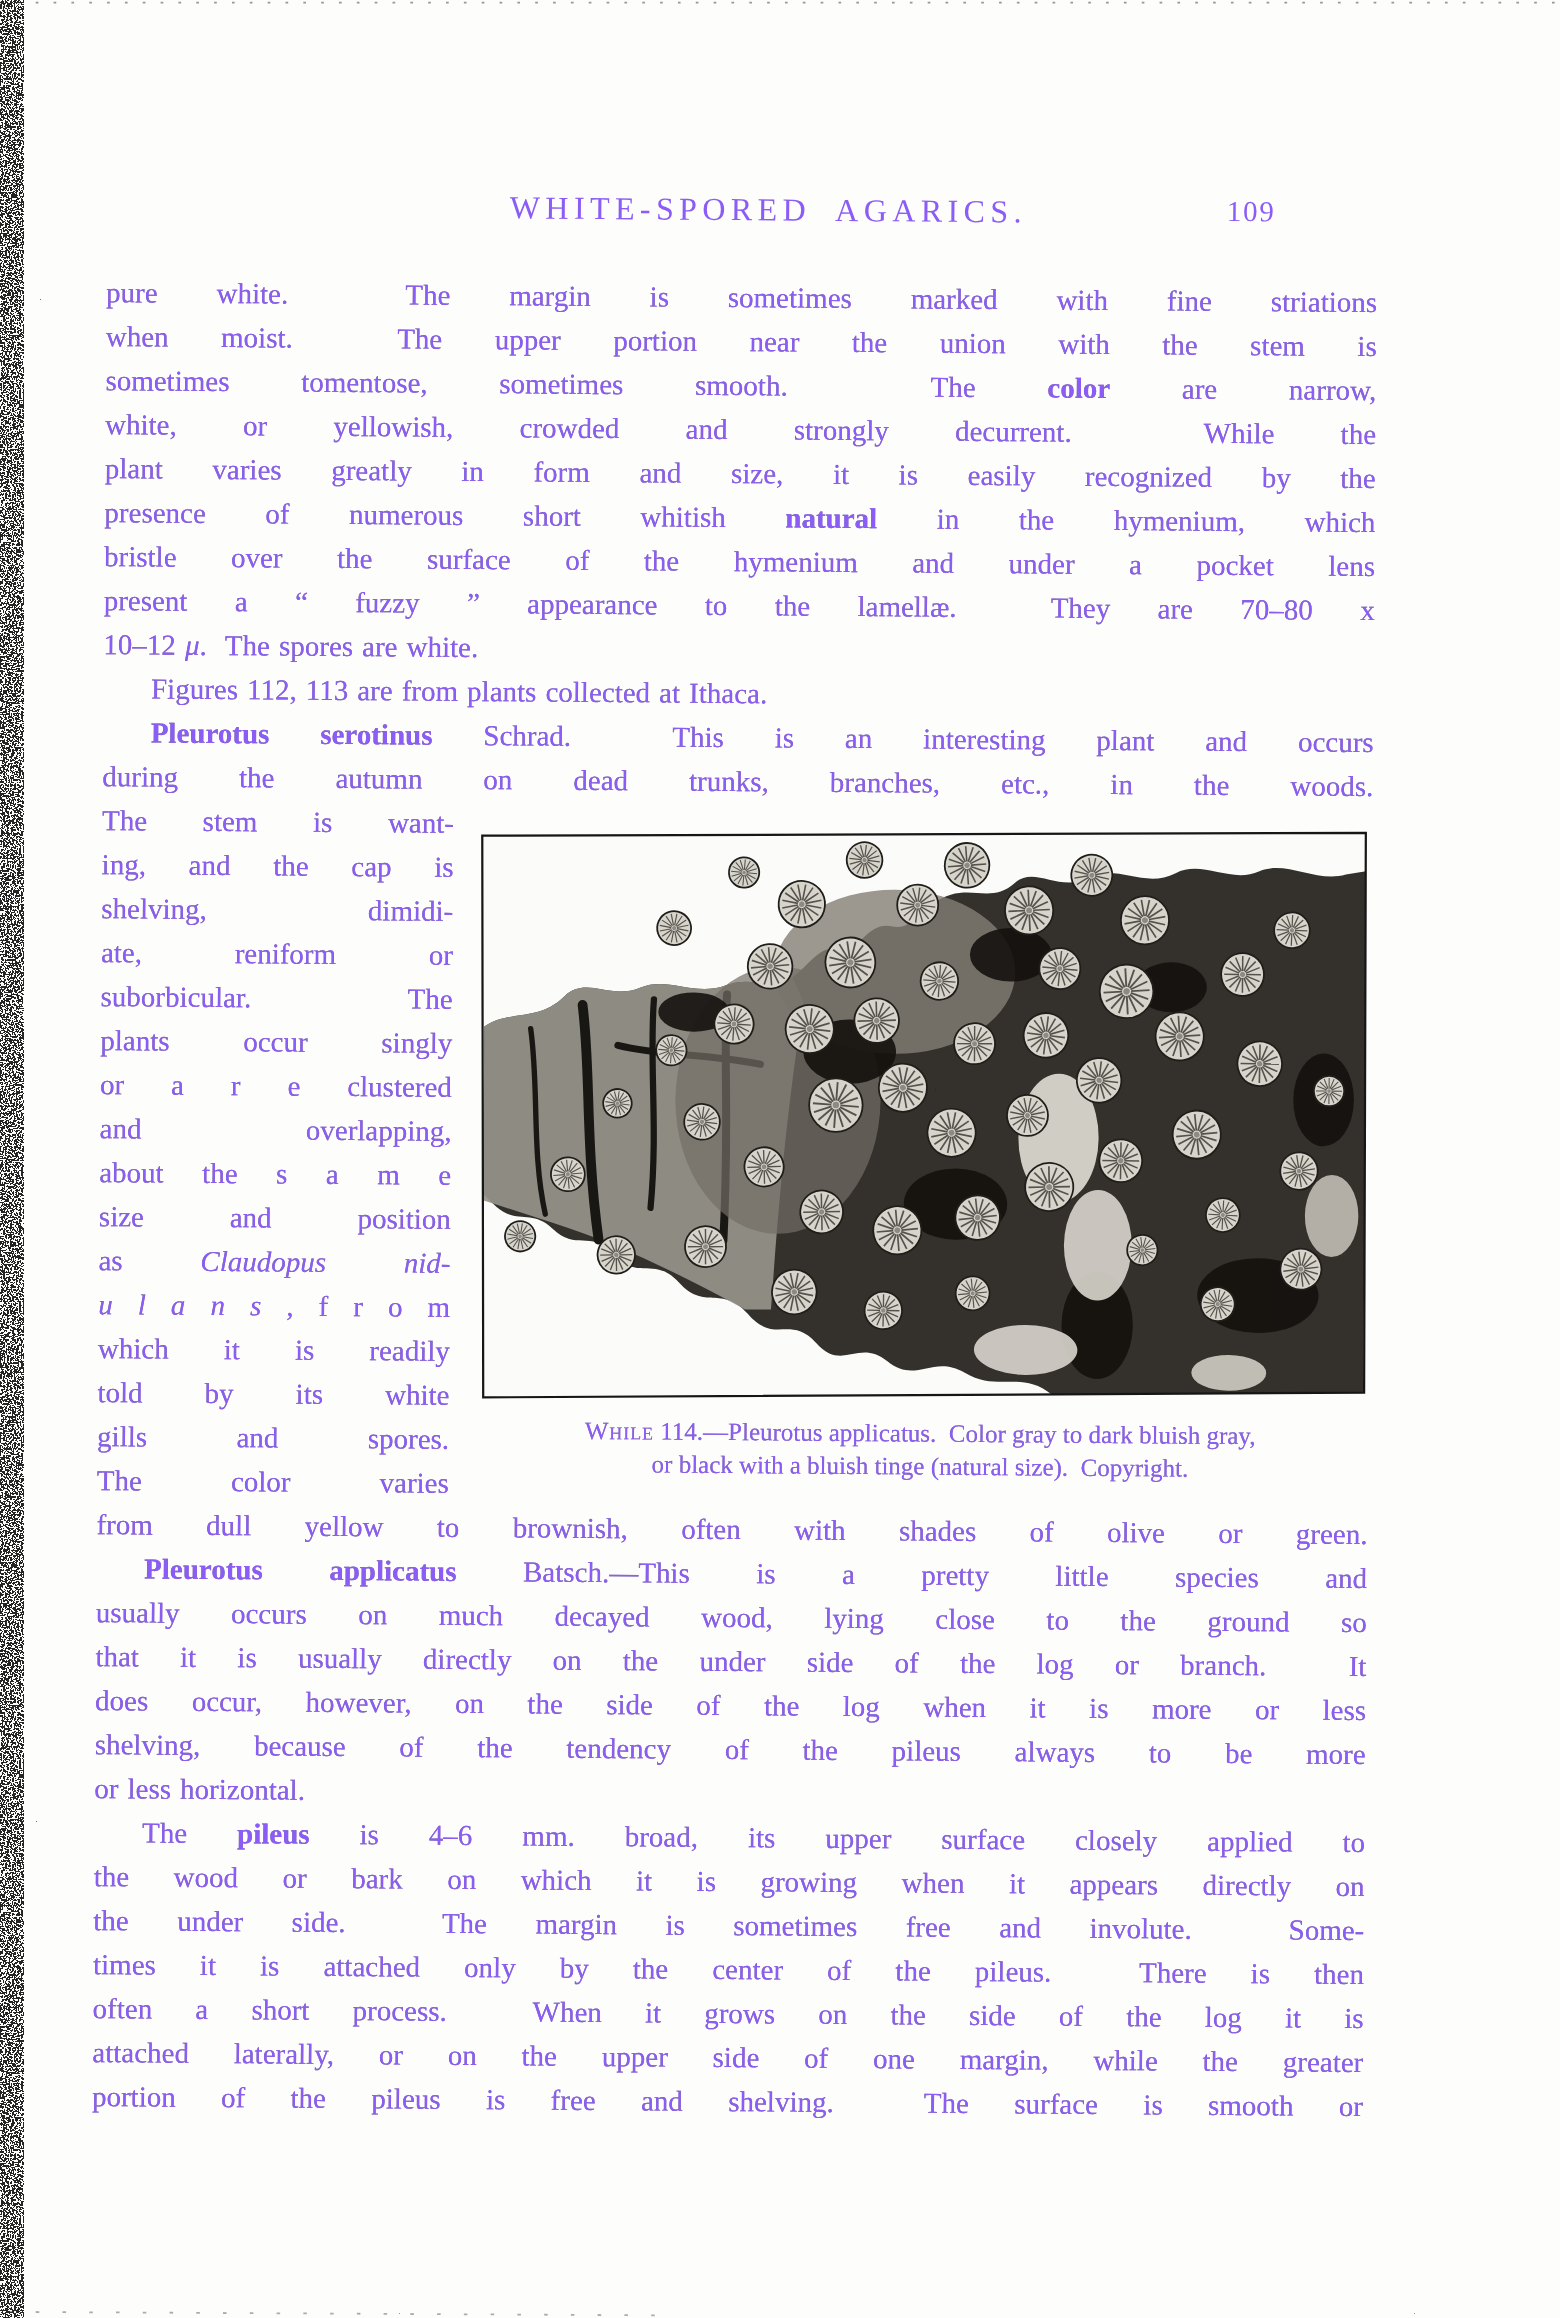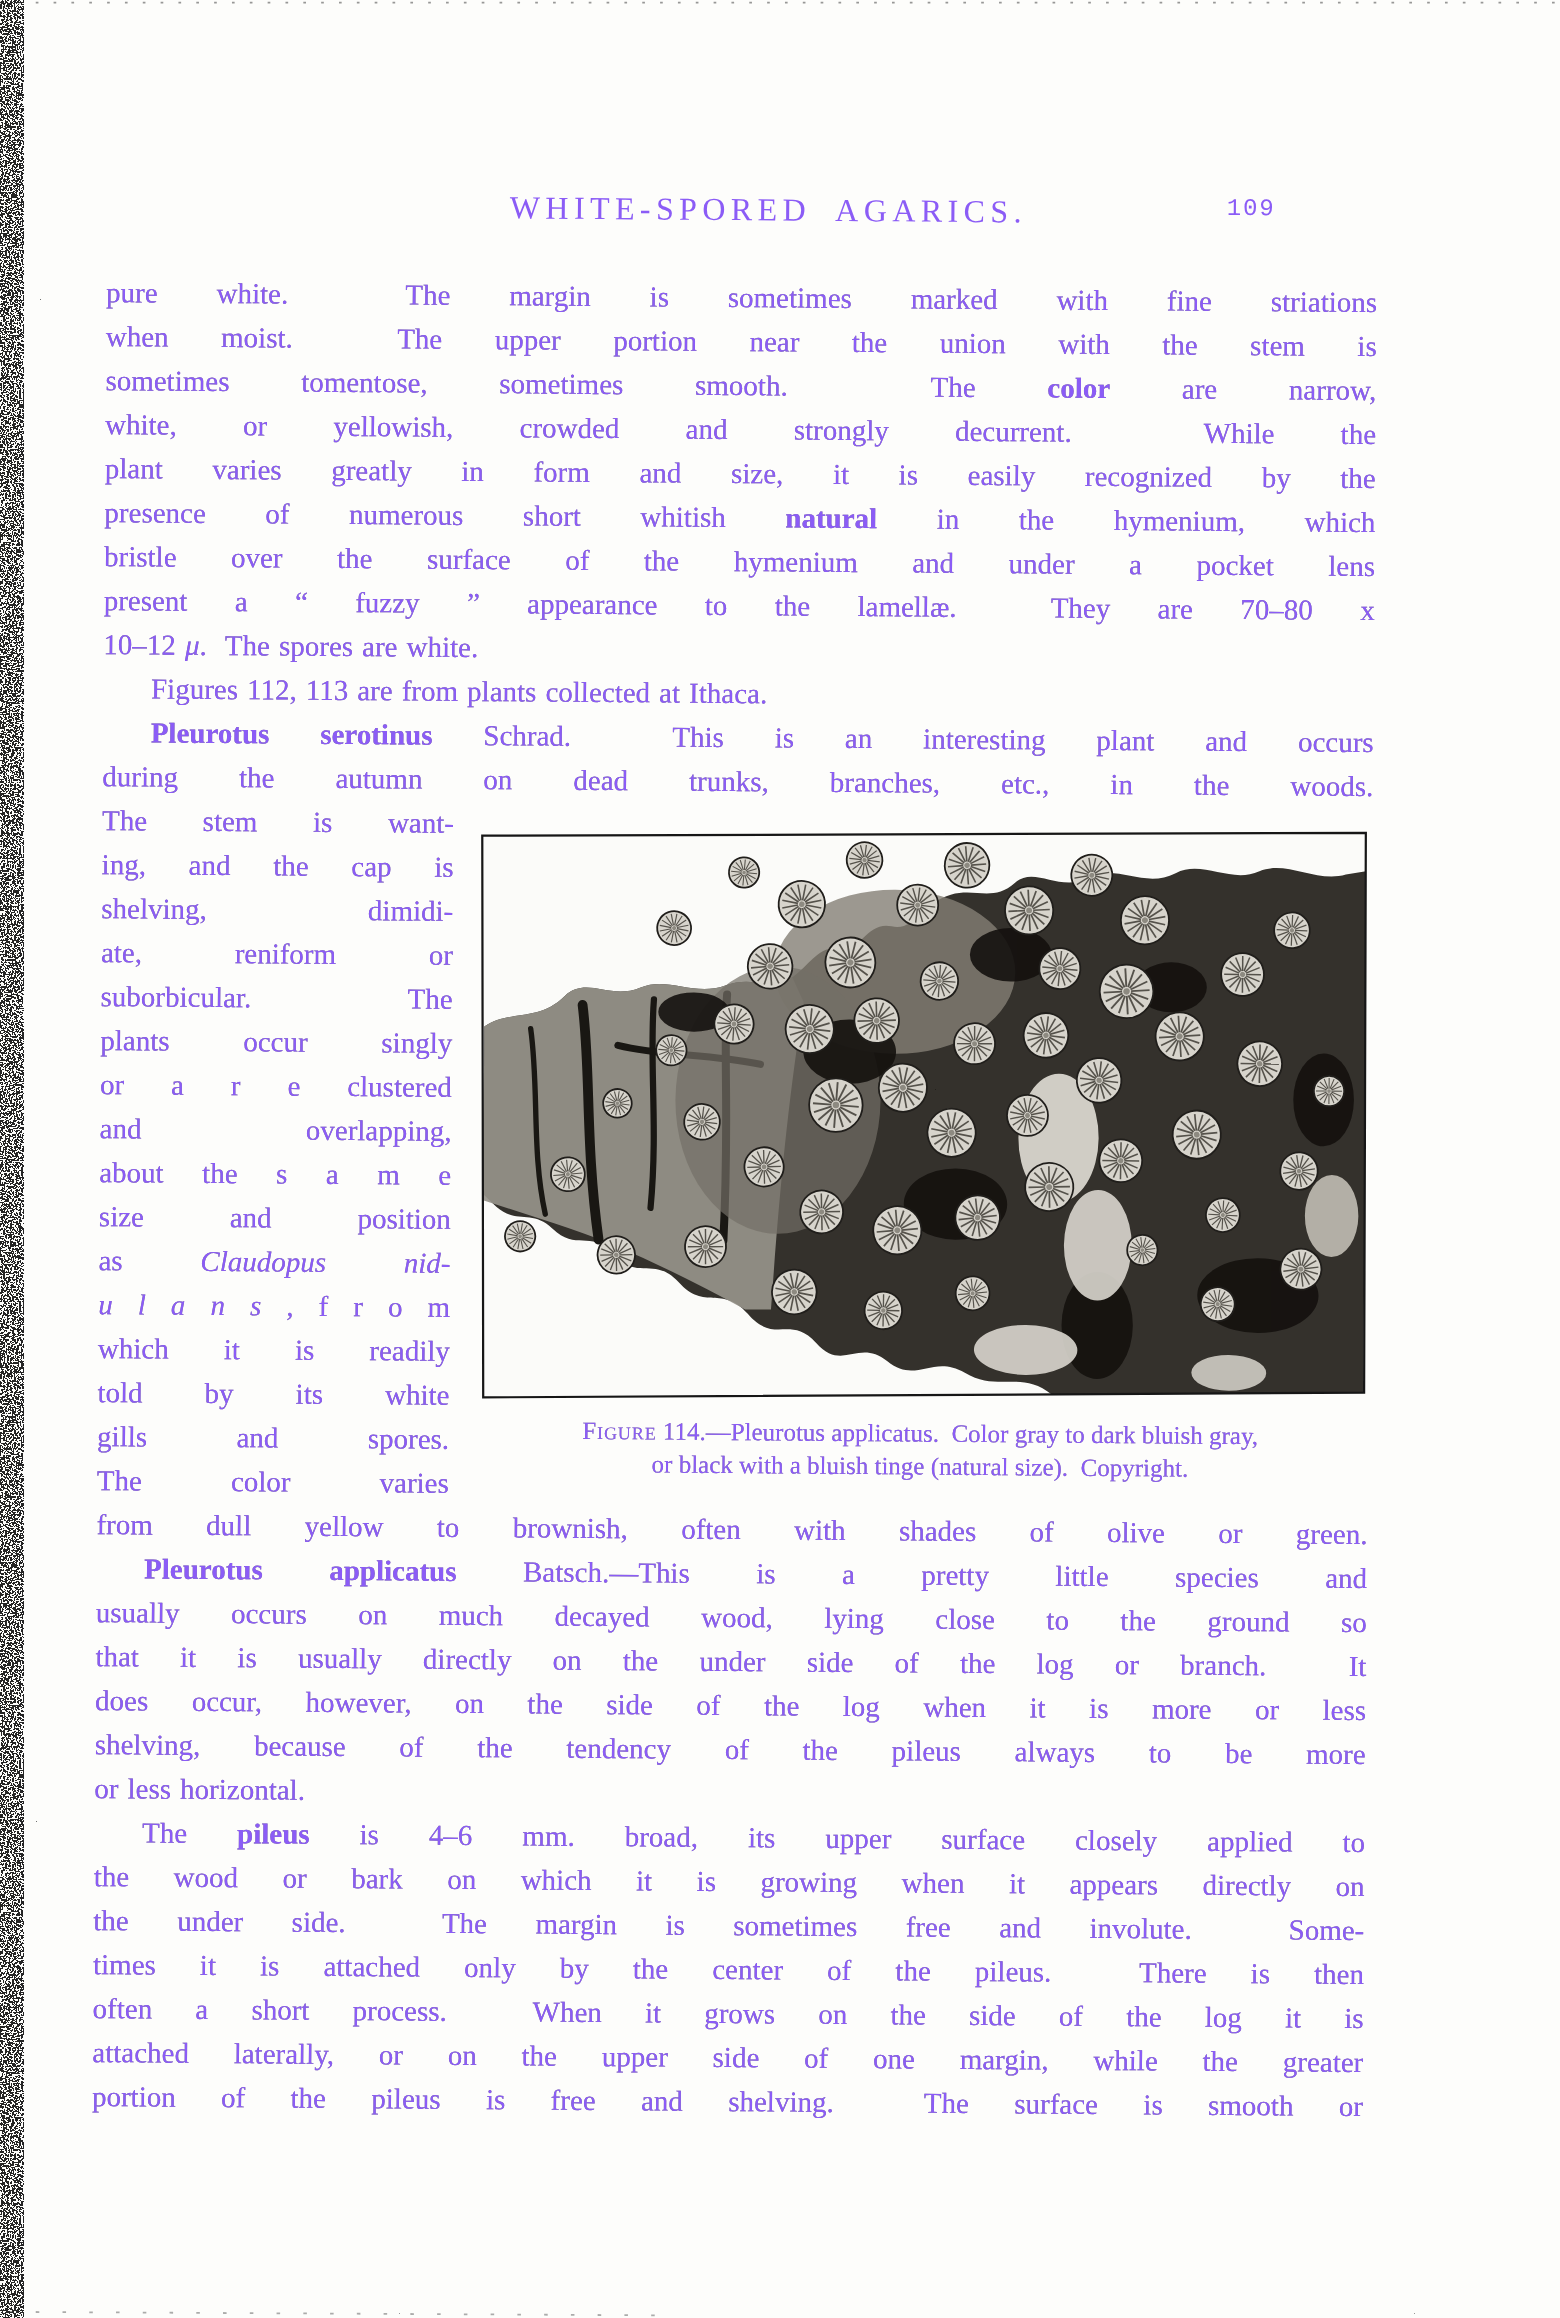--- a/index.html
+++ b/index.html
@@ -3,21 +3,21 @@
 <meta charset="utf-8">
 <style>
   html,body{margin:0;padding:0;background:#e9e7e2;}
   .page{position:relative;width:1561px;height:2319px;background:#fdfdfb;overflow:hidden;
         font-family:"Liberation Serif","DejaVu Serif",serif;color:#8b5cf6;}
   .sheet-inner{position:absolute;left:107px;top:189px;width:1271px;
                transform:rotate(.45deg);transform-origin:357px 0;}
   
   .running-head{position:relative;height:39px;}
   .head-title{position:absolute;left:403px;top:0;font-size:32px;letter-spacing:5.4px;word-spacing:12.5px;}
-  .head-folio{position:absolute;left:1120px;top:0;font-size:24px;letter-spacing:1.8px;font-family:Liberation Mono, monospace;}
+  .head-folio{position:absolute;left:1120px;top:0;font-size:29px;letter-spacing:1.8px;}
   
   .body-text{margin-top:45px;text-align:justify;}
   .body-line{font-size:29px;line-height:44px;text-align:justify;word-spacing:1.8px;
              text-shadow:0 0 0.4px rgba(20,18,15,.55);}
   .body-line.just{text-align-last:justify;-moz-text-align-last:justify;text-justify:inter-word;}
   .body-line.indent{text-indent:48px;}
   .b{font-weight:bold;}
   .i{font-style:italic;}
   .sc{font-variant:small-caps;letter-spacing:0.9px;}
   
@@ -1137,21 +1137,21 @@
                   <line x1="2.6" y1="-1.9" x2="13.0" y2="-9.8" stroke="#55524b" stroke-width="1.3"></line>
                   <line x1="3.1" y1="-0.8" x2="15.8" y2="-4.1" stroke="#55524b" stroke-width="1.3"></line>
                   <circle r="2.28" fill="#8d8a81"></circle>
                 </g>
               </g>
             <rect x="0" y="0" width="1005" height="650" filter="url(#grainB)" opacity=".32"></rect>
           </g>
           <path d="M6,16 L997,5 L1000,633 L12,646 Z" fill="none" stroke="#161616" stroke-width="2.5"></path>
         </svg>
         <figcaption class="fig-caption" id="fig-caption">
-            <div class="cap-line"><span class="sc">Figure</span><span> 114.—Pleurotus applicatus.&nbsp; Color gray to dark bluish gray,</span></div>
+            <div class="cap-line"><span class="sc">While</span><span> 114.—Pleurotus applicatus.&nbsp; Color gray to dark bluish gray,</span></div>
             <div class="cap-line"><span>or black with a bluish tinge (natural size).&nbsp; Copyright.</span></div>
           </figcaption>
       </figure>
 
       <div>
           <div class="body-line just"><span>The stem is want-</span></div>
           <div class="body-line just"><span>ing, and the cap is</span></div>
           <div class="body-line just"><span>shelving, dimidi-</span></div>
           <div class="body-line just"><span>ate, reniform or</span></div>
           <div class="body-line just"><span>suborbicular. The</span></div>

